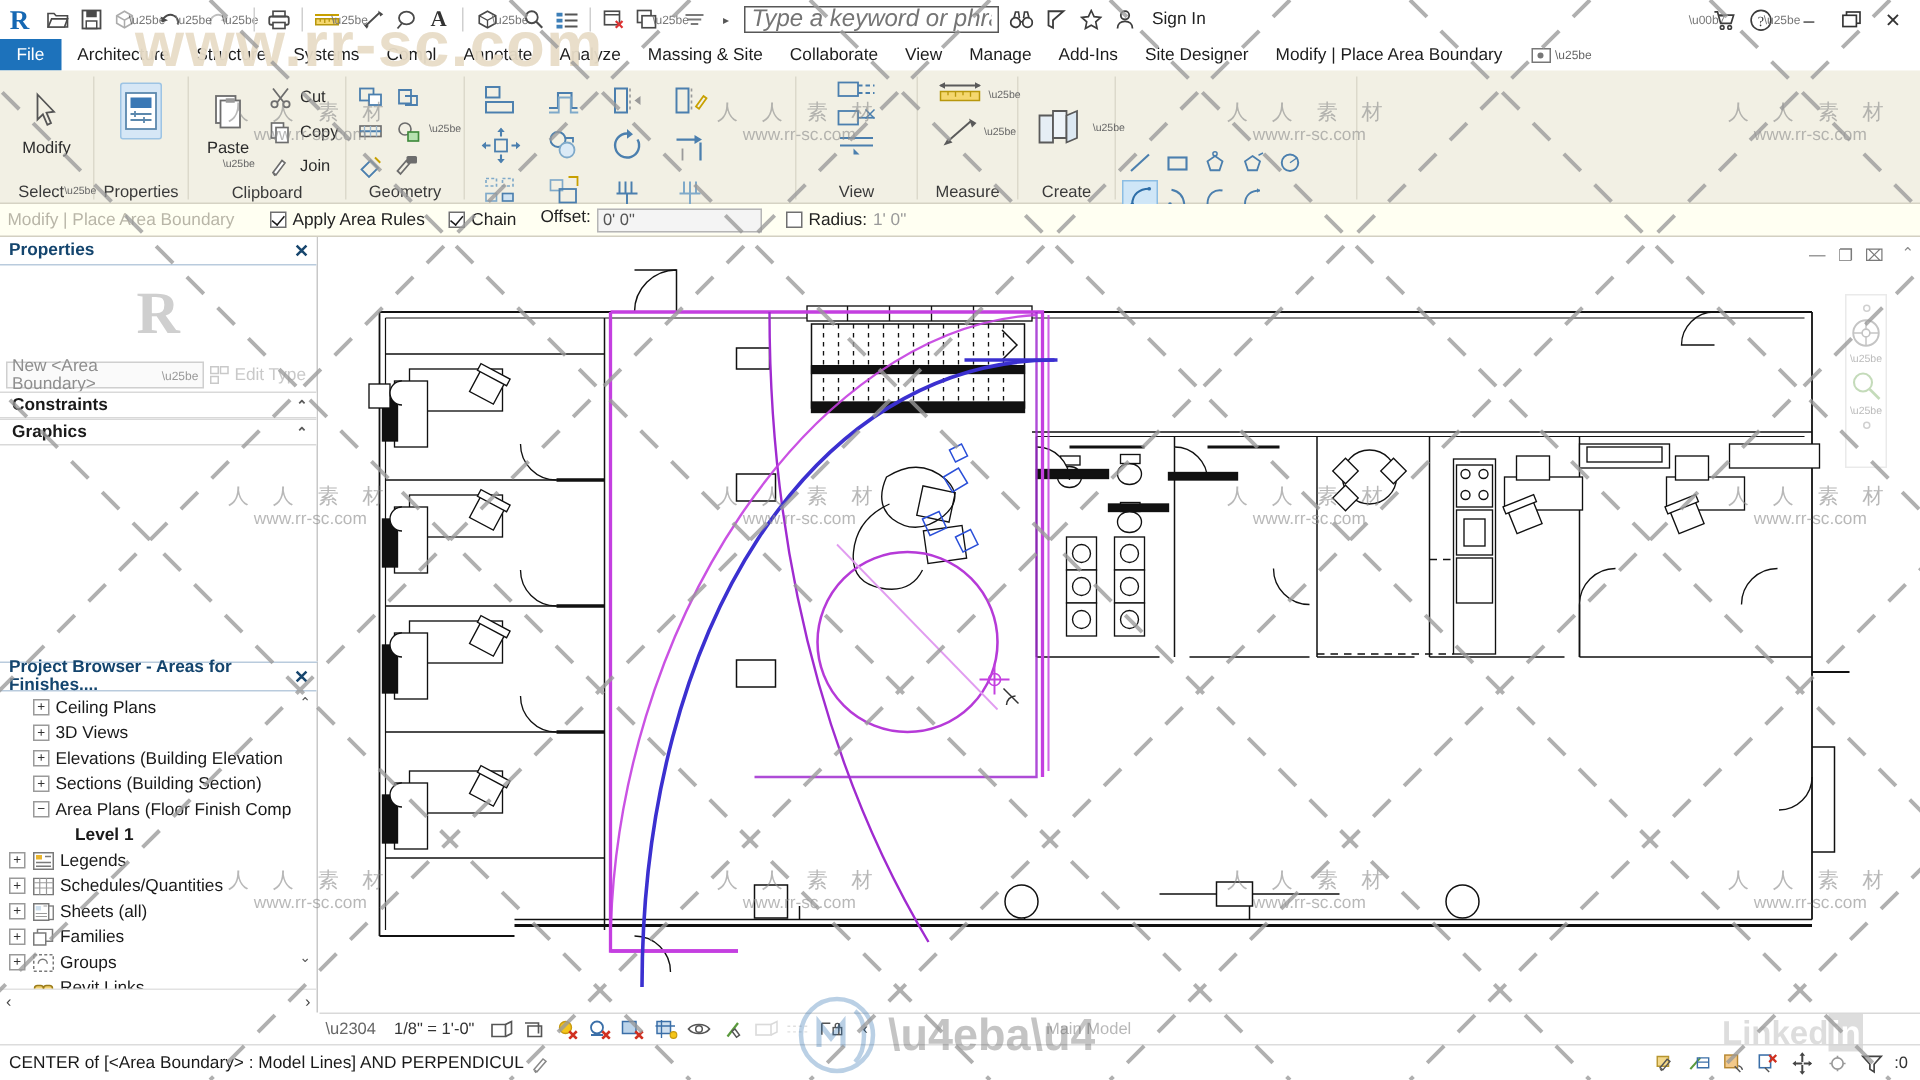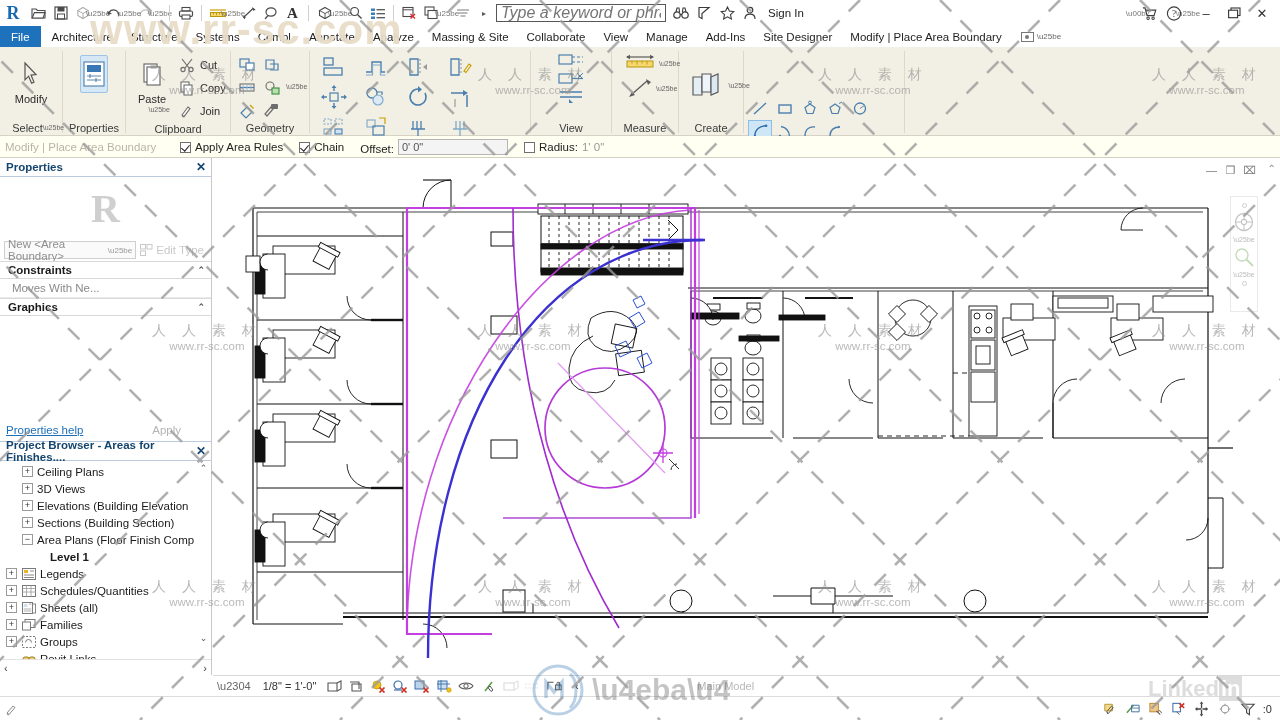--- a/index.html
+++ b/index.html
@@ -89,21 +89,21 @@
     position:absolute; top:136px; left:0; width:1280px; height:22px;
     background:#fffff2; border-bottom:1px solid #d3d0c2;
     display:flex; align-items:center; font-size:11.5px; color:#222;
   }
   .opt-ctx { width:180px; padding-left:5px; color:#b9b6a8; white-space:nowrap; overflow:hidden; }
   .cbx { width:11px; height:11px; border:1px solid #707070; background:#fff; position:relative; display:inline-block; }
   .cbx.on::after {
     content:""; position:absolute; left:2px; top:0px; width:4px; height:7px;
     border:solid #1a1a1a; border-width:0 1.6px 1.6px 0; transform:rotate(40deg);
   }
-  .optitem { display:flex; align-items:flex-end; gap:4px; margin-right:16px; }
+  .optitem { display:flex; align-items:flex-start; gap:4px; margin-right:16px; }
   .optinput { width:110px; height:16px; border:1px solid #b5b5b5; background:#f4f4f4; font-size:11px;
               padding:0 3px; display:flex; align-items:center; color:#555; }
   .optval { color:#999; font-size:11.5px; }
 
   
   .props {
     position:absolute; left:0; top:158px; width:212px; height:283px;
     background:#ffffff; border-right:1px solid #c8c8c8;
     display:flex; flex-direction:column;
   }
@@ -848,28 +848,23 @@
             <rect x="7" y="0.5" width="5" height="4.5" fill="none" stroke="#c9c9c9" stroke-width="1"></rect>
             <rect x="0.5" y="7" width="5" height="4.5" fill="none" stroke="#c9c9c9" stroke-width="1"></rect>
           </svg>
         <span>Edit Type</span>
       </span>
     </div>
     <div class="grp">
       <span>Constraints</span>
       <span class="chev">⌃</span>
     </div>
-    <div class="prow">Moves With Ne...</div>
     <div class="grp">
       <span>Graphics</span>
       <span class="chev">⌃</span>
-    </div>
-    <div class="propsfoot">
-      <span class="phelp">Properties help</span>
-      <span class="applybtn">Apply</span>
     </div>
   </div>
 
   <div class="browser">
     <div class="panelhdr">
       <span>Project Browser - Areas for Finishes....</span>
       <span class="x">✕</span>
     </div>
     <div class="tree">
       <div class="tnode" style="padding-left:22px;">
@@ -1304,20 +1299,21 @@
             <path d="M11.5 6V4.5a1.5 1.5 0 0 1 3 0V6" fill="none" stroke="#555" stroke-width="1"></path>
           </svg>
       </span>
       <span class="vcbi">‹</span>
     </span>
     <span class="mainmodel" style="color:#b8b8b8;margin-left:112px;">Main Model</span>
     <span class="rightvcb" style="margin-left:auto;"></span>
   </div>
 
   <div class="statusbar">
+    <span class="stxt">CENTER  of [&lt;Area Boundary&gt; : Model Lines] AND PERPENDICUL</span>
     <span class="sicon" style="margin-left:4px;">
       <svg width="14" height="14" viewBox="0 0 14 14">
           <path d="M2 11l6-7 2 1.5-6 7z" fill="none" stroke="#888" stroke-width="1"></path>
           <path d="M1.5 11.5l1.5 2 1.5-1.2z" fill="#888"></path>
         </svg>
     </span>
     <span class="sright">
       <span class="sicon">
         <svg width="17" height="16" viewBox="0 0 17 16">
             <path d="M3 3h8v7H3z" fill="#f3d88a" stroke="#b6952f" stroke-width="1"></path>

